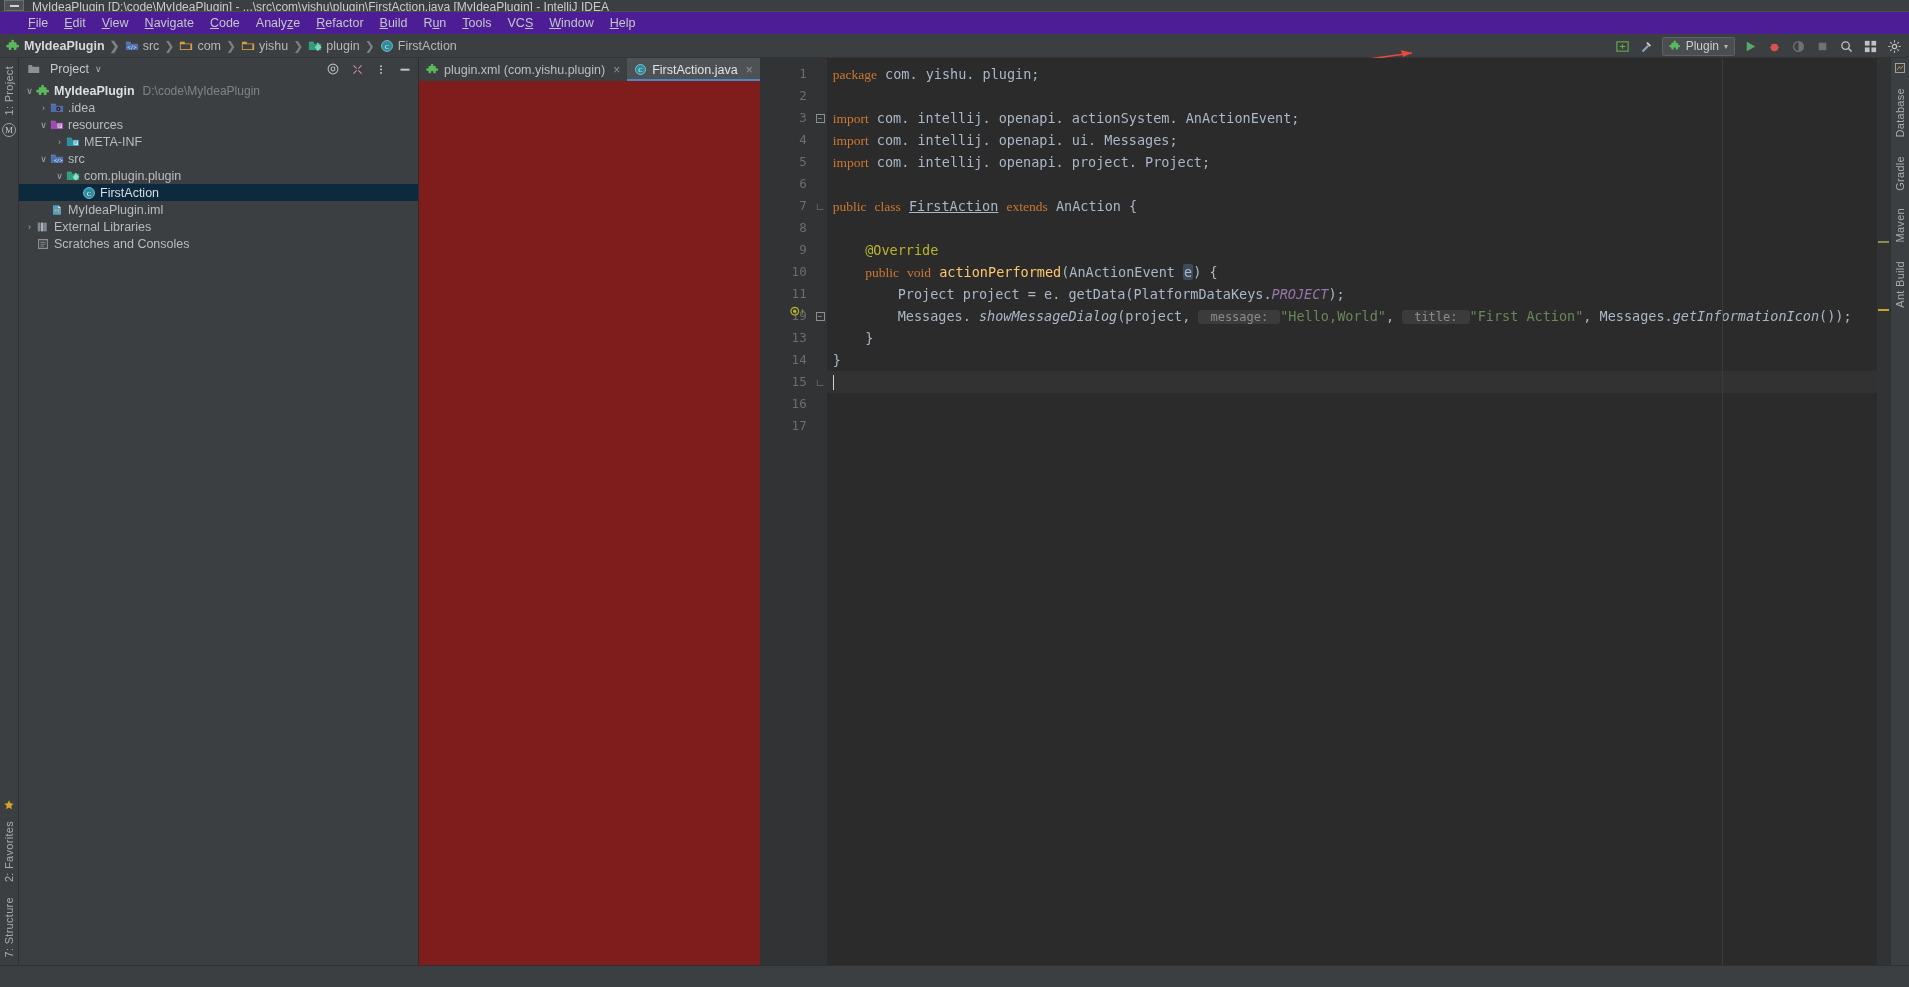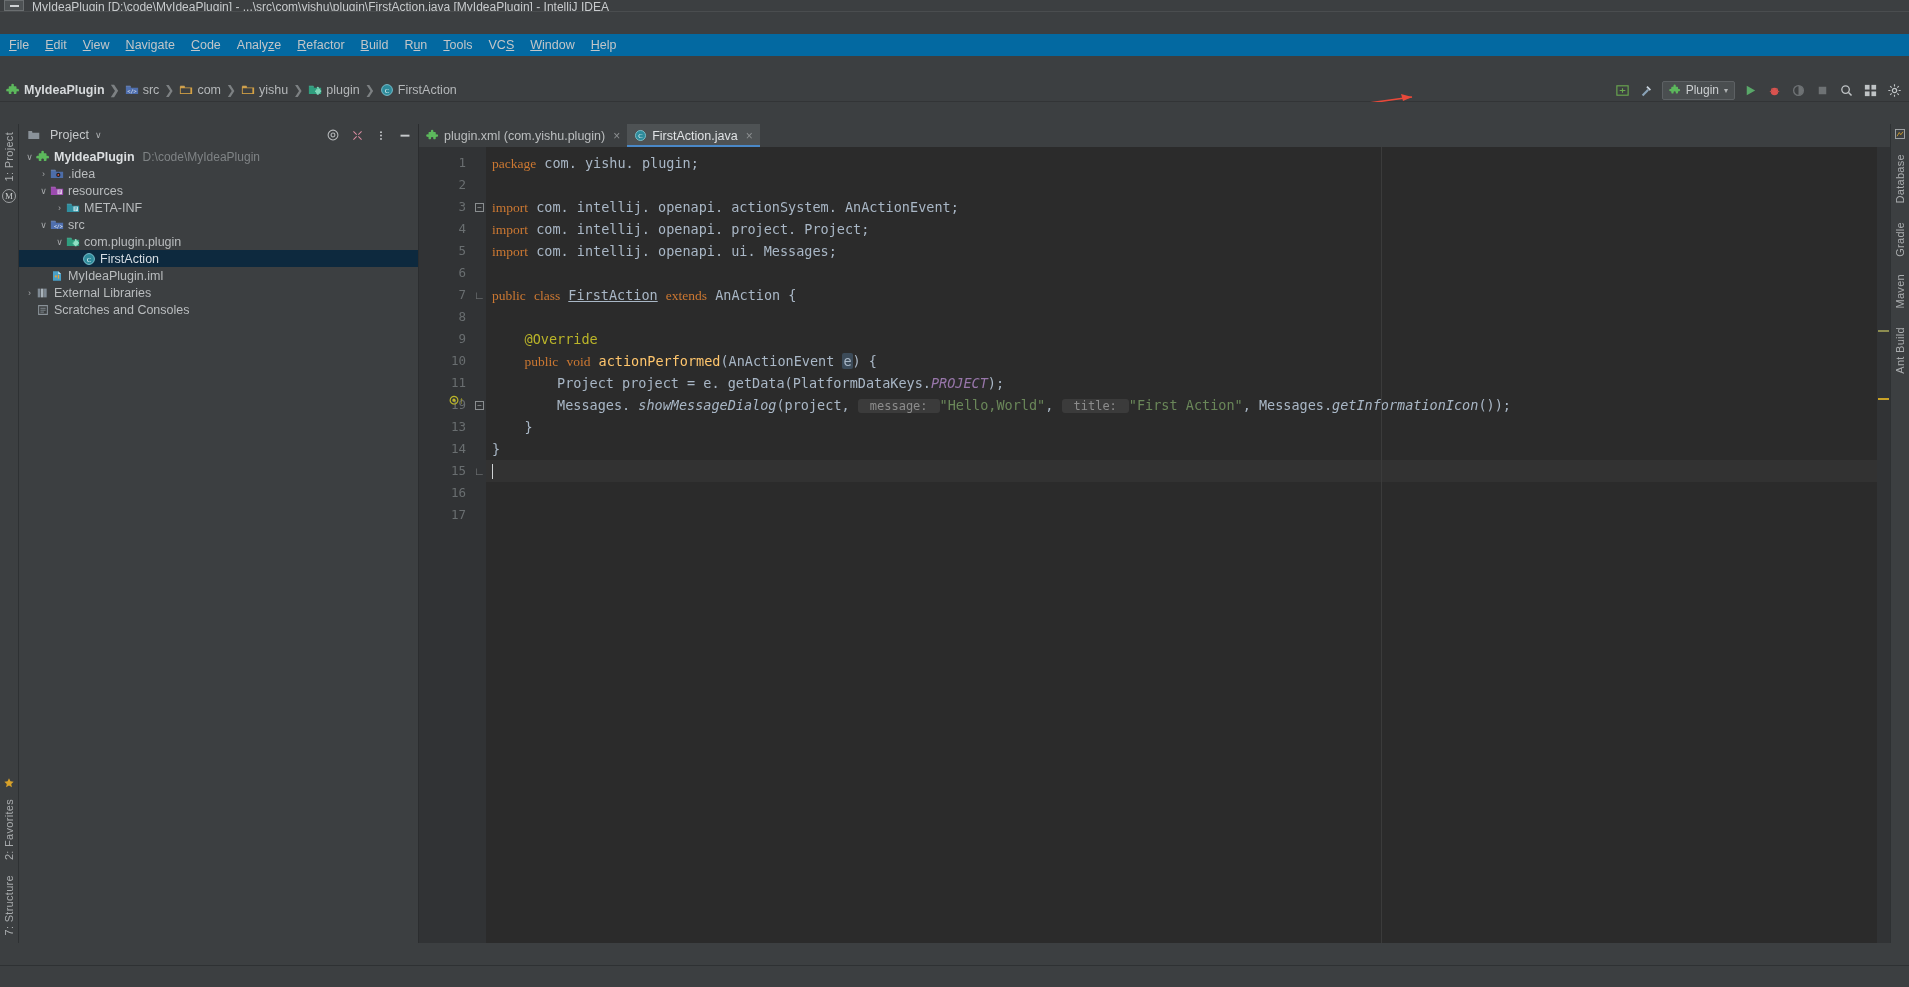--- a/index.html
+++ b/index.html
@@ -3,43 +3,43 @@
 <meta charset="utf-8">
 <style>
   * { box-sizing: border-box; margin: 0; padding: 0; }
   html, body {
     width: 1909px; height: 987px;
     background: #3c3f41;
     font-family: "Liberation Sans", sans-serif;
     overflow: hidden;
     color: #bbbbbb;
   }
-  .app { position: relative; width: 1909px; height: 987px; display: flex; flex-direction: column; gap: 22px; }
+  .app { position: relative; width: 1909px; height: 987px; display: flex; flex-direction: column; }
 
   
   .titlebar {
     height: 12px; background: #3c3f41; position: relative;
     display: flex; align-items: flex-end; overflow: hidden;
     border-bottom: 1px solid #4a4d4f;
   }
   .titlebar .winbtn {
     width: 20px; height: 11px; margin-left: 4px;
     background: #4e5254; border: 1px solid #6a6e70;
     display: flex; align-items: center; justify-content: center;
   }
   .titlebar .winbtn i { display:block; width: 9px; height: 2px; background: #cfd2d4; }
   .titlebar .wtitle {
     font-size: 12px; color: #c8cbcd; white-space: nowrap;
     margin-left: 8px; position: relative; top: 3px;
   }
 
   
   .menubar {
-    height: 22px; background: #0369a1; display: flex; align-items: center;
-    padding-left: 1px; flex-shrink: 0;
+    height: 22px; background: #4c1d95; display: flex; align-items: center;
+    padding-left: 20px; flex-shrink: 0;
   }
   .menuitem {
     font-size: 12.5px; color: #c3c6c8; padding: 2px 8px; white-space: nowrap;
     cursor: default;
   }
   .menuitem span.mn { text-decoration: underline; }
 
   
   .navbar {
     height: 24px; background: #3c3f41; display: flex; align-items: center;
@@ -108,21 +108,21 @@
     color: #b9bcbe; white-space: nowrap; padding-right: 4px; cursor: default;
   }
   .trow.sel { background: #0d293e; }
   .trow .twist {
     width: 13px; text-align: center; font-size: 9px; color: #a6a9ab; flex-shrink: 0;
   }
   .trow .tlabel.bold { font-weight: bold; color: #dcdfe1; }
   .trow .tpath { color: #7f8385; margin-left: 8px; font-size: 12px; }
 
   
-  .editorcol { flex: 1; display:flex; flex-direction: column; min-width:0; background: #7f1d1d; }
+  .editorcol { flex: 1; display:flex; flex-direction: row; min-width:0; background: #7f1d1d; }
   .tabstrip {
     height: 23px; background: #3c3f41; display: flex; align-items: stretch; flex-shrink: 0;
   }
   .tab {
     display:flex; align-items:center; gap: 5px; padding: 0 7px;
     font-size: 12.5px; color: #bbbebf; white-space: nowrap; position: relative;
     cursor: default;
   }
   .tab.active { background: #4e5254; color: #e0e3e5; justify-content: flex-end; }
   .tab.active::after {
@@ -577,22 +577,22 @@
               <span class="brace">∟</span>
             </div>
           <div class="fold"></div>
           <div class="fold"></div>
         </div>
 
         <div class="codearea">
           <div class="cline"><span class="kw">package</span><span class="pl"> com. yishu. plugin;</span></div>
           <div class="cline"> </div>
           <div class="cline"><span class="kw">import</span><span class="pl"> com. intellij. openapi. actionSystem. AnActionEvent;</span></div>
+          <div class="cline"><span class="kw">import</span><span class="pl"> com. intellij. openapi. ui. Messages;</span></div>
           <div class="cline"><span class="kw">import</span><span class="pl"> com. intellij. openapi. project. Project;</span></div>
-          <div class="cline"><span class="kw">import</span><span class="pl"> com. intellij. openapi. ui. Messages;</span></div>
           <div class="cline"> </div>
           <div class="cline"><span class="kw">public</span><span class="pl"> </span><span class="kw">class</span><span class="pl"> </span><span class="cls">FirstAction</span><span class="pl"> </span><span class="kw">extends</span><span class="pl"> AnAction {</span></div>
           <div class="cline"> </div>
           <div class="cline">    <span class="an">@Override</span></div>
           <div class="cline">    <span class="kw">public</span><span class="pl"> </span><span class="kw">void</span><span class="pl"> </span><span class="mth">actionPerformed</span><span class="pl">(AnActionEvent </span><span class="pl paramchip">e</span><span class="pl">) {</span></div>
           <div class="cline">        <span class="pl">Project project = e. getData(PlatformDataKeys.</span><span class="sf">PROJECT</span><span class="pl">);</span></div>
           <div class="cline">        <span class="pl">Messages. </span><span class="mthi">showMessageDialog</span><span class="pl">(project, </span><span class="hint">message:</span><span class="st">"Hello,World"</span><span class="pl">, </span><span class="hint">title:</span><span class="st">"First Action"</span><span class="pl">, Messages.</span><span class="mthi">getInformationIcon</span><span class="pl">());</span></div>
           <div class="cline">    <span class="pl">}</span></div>
           <div class="cline"><span class="pl">}</span></div>
           <div class="cline cur"><span class="caret"></span></div>

